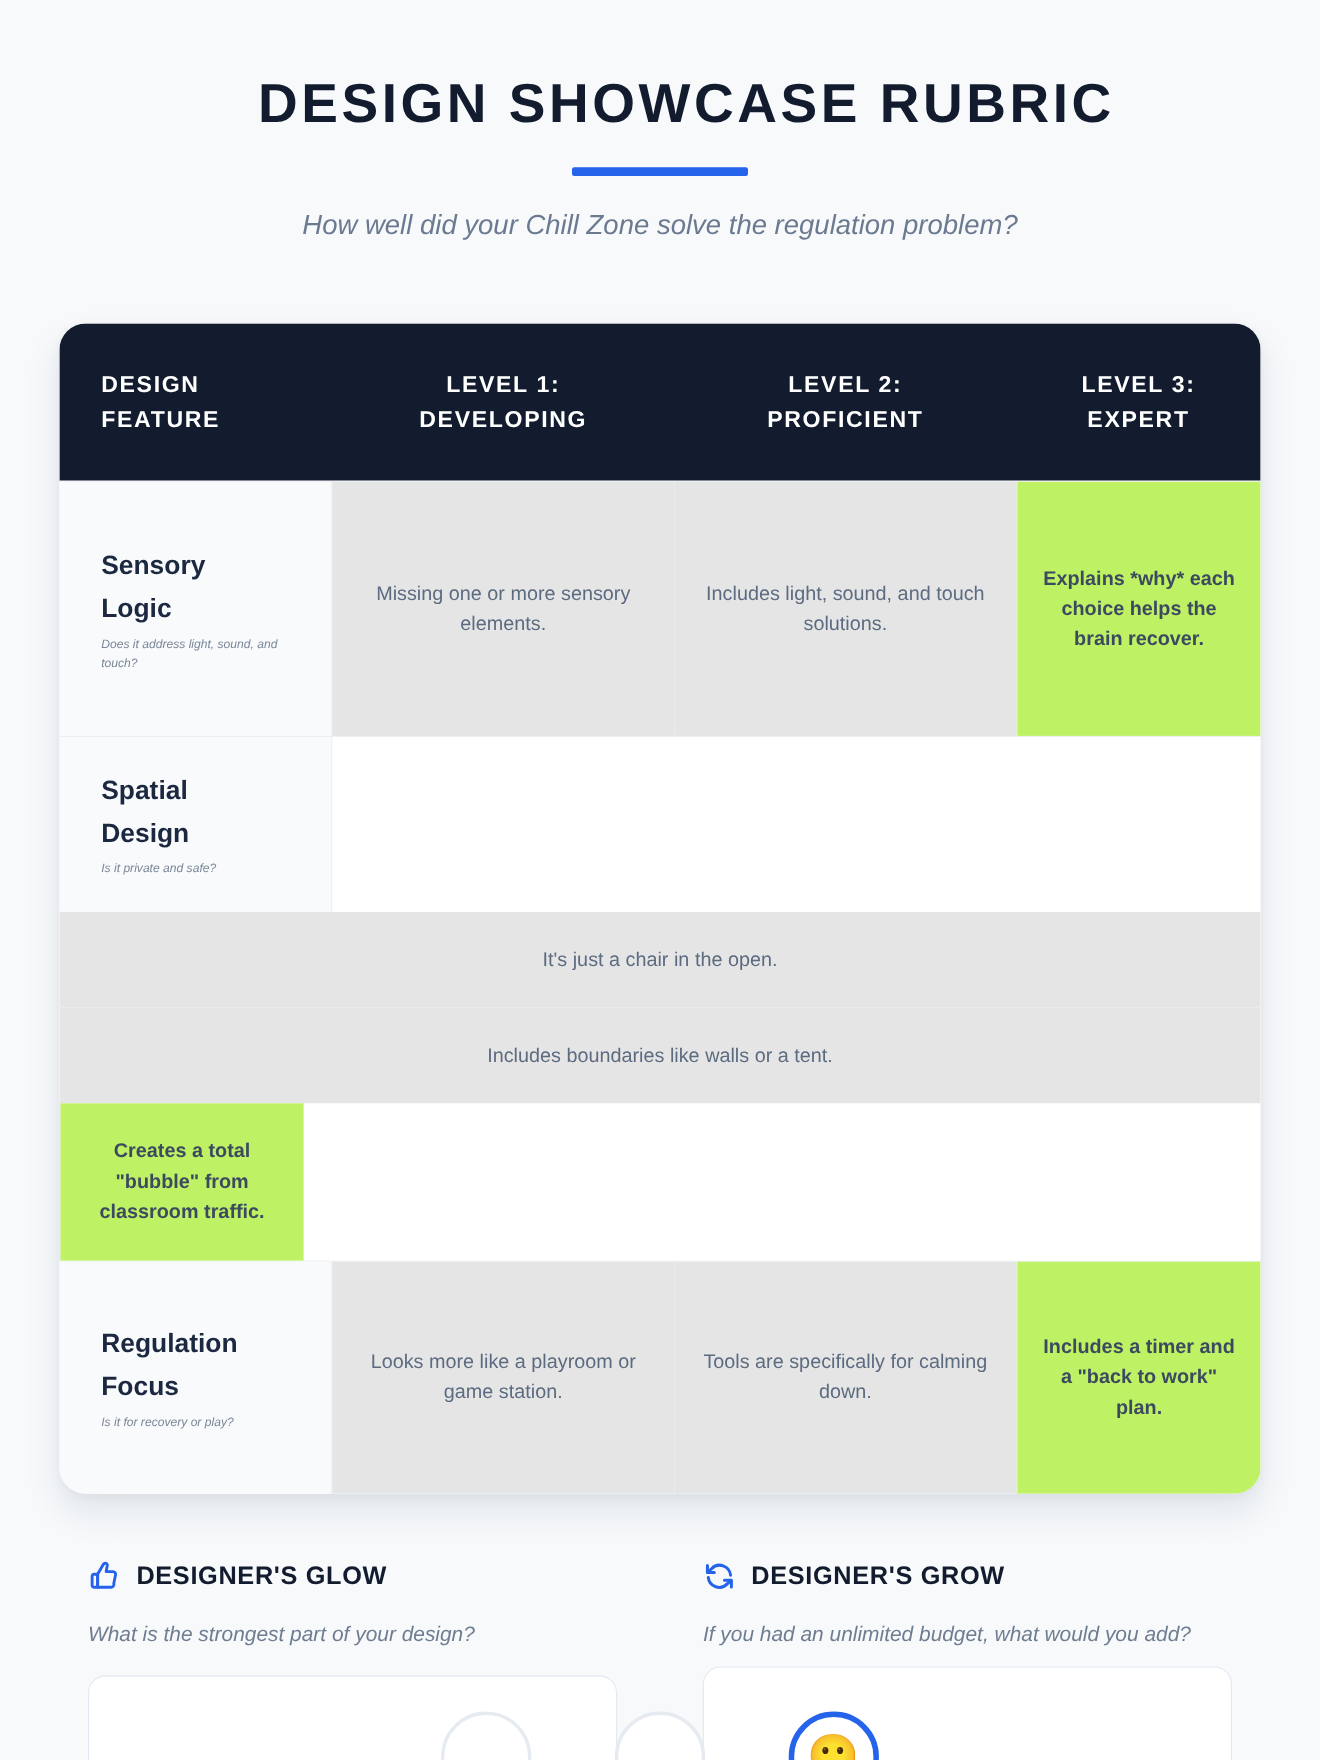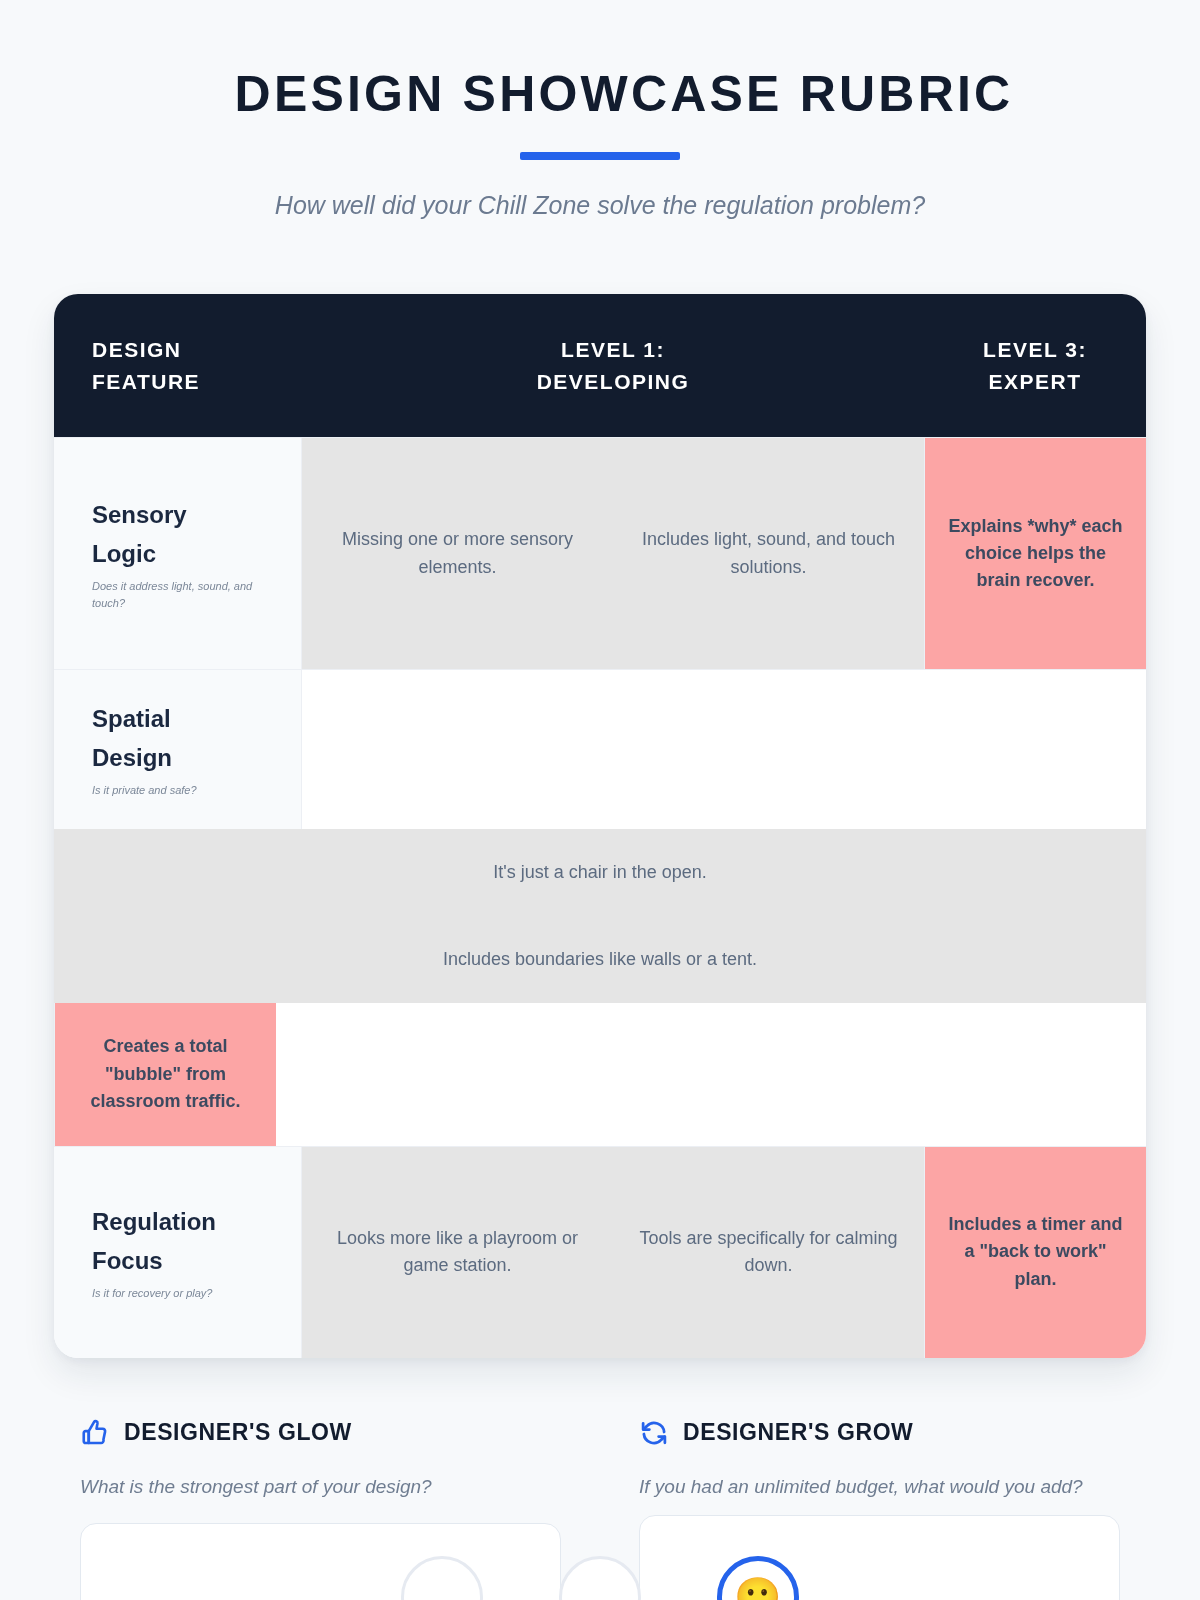--- a/index.html
+++ b/index.html
@@ -131,21 +131,21 @@
     background: #e5e5e5;
     text-align: center;
     font-size: 18px;
     color: #5c6b80;
     line-height: 1.52;
   }
 
   .cell-level3 {
     width: 222px;
     flex: none;
-    background: #fca5a5;
+    background: #bef264;
     border-left: 1px solid #eceff4;
     text-align: center;
     font-size: 18px;
     font-weight: 600;
     color: #3c4a60;
     line-height: 1.52;
     padding-left: 22px !important;
     padding-right: 22px !important;
   }
 
@@ -252,20 +252,24 @@
 
     <div class="rubric-head">
       <div class="hcell col-feature">
         <span>DESIGN</span><br>
         <span>FEATURE</span>
       </div>
       <div class="hcell col-level">
         <span>LEVEL 1:</span><br>
         <span>DEVELOPING</span>
       </div>
+      <div class="hcell col-level">
+        <span>LEVEL 2:</span><br>
+        <span>PROFICIENT</span>
+      </div>
       <div class="hcell col-level3">
         <span>LEVEL 3:</span><br>
         <span>EXPERT</span>
       </div>
     </div>
 
     <div class="rubric-row row-h1">
       <div class="cell cell-feature">
         <div class="feature-name">
           <span>Sensory</span><br>

